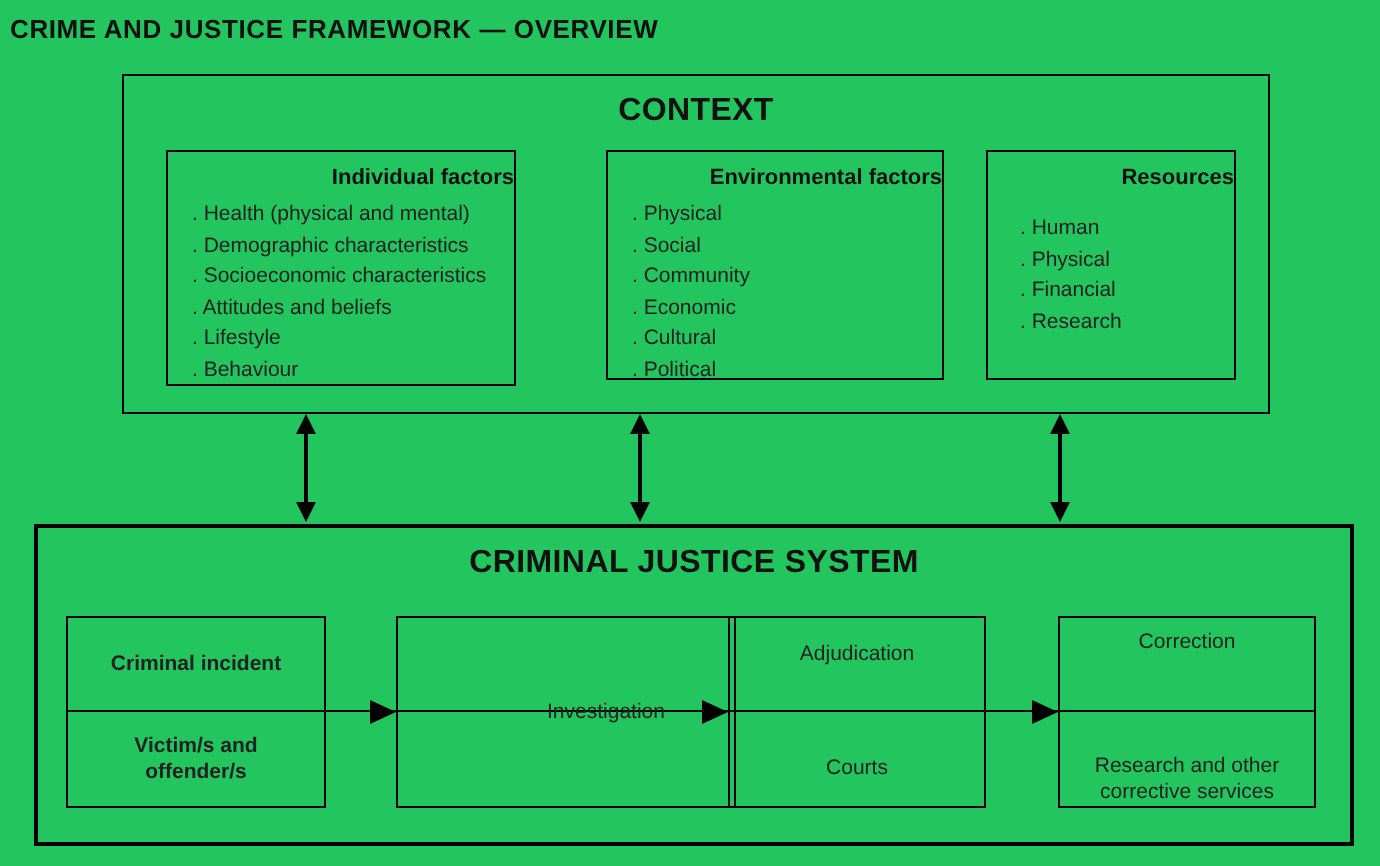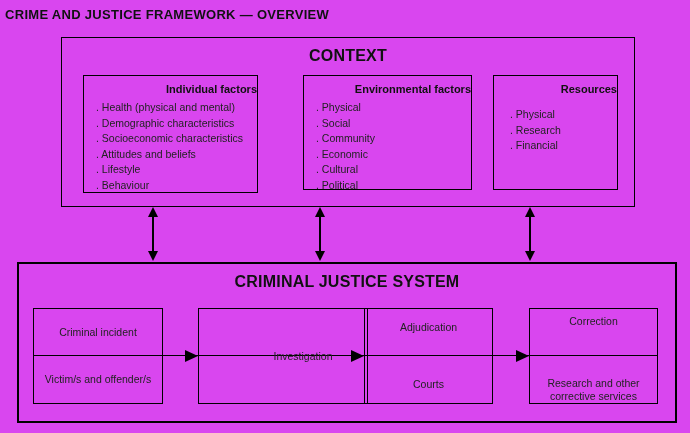--- a/index.html
+++ b/index.html
@@ -3,21 +3,21 @@
 <meta charset="utf-8">
 <style>
   html,body { margin:0; padding:0; }
   body {
     font-family: "Liberation Sans", sans-serif;
     background:#e3e8d0;
   }
   #page {
     position:relative;
     width:690px; height:433px;
-    background:#d946ef;
+    background:#22c55e;
     overflow:hidden;
     color:#111;
   }
   .ttl {
     position:absolute; left:5px; top:7px;
     font-size:13px; font-weight:bold; letter-spacing:0.3px;
     color:#111;
   }
   .box { position:absolute; border:1px solid #000; background:transparent; }
   .outer-ctx { left:61px; top:37px; width:572px; height:168px; }
@@ -71,21 +71,21 @@
     border-top:6px solid transparent; border-bottom:6px solid transparent;
     border-left:13px solid #000;
   }
   .fh1 { left:185px; } .fh2 { left:351px; } .fh3 { left:516px; }
   
   .stage {
     position:absolute; top:308px; height:94px;
     border:1px solid #000;
     display:flex; flex-direction:column;
   }
-  .s1 { left:33px;  width:128px; }
+  .s1 { left:33px;  width:128px;font-weight:bold; }
   .s2 { left:198px; width:128px;padding-left:40px; }
   .s3 { left:364px; width:127px;gap:20px; }
   .s4 { left:529px; width:127px;gap:44px; }
   .stage .half {
     flex:1; display:flex; align-items:center; justify-content:center;
     text-align:center; font-size:10.5px; line-height:13px; color:#222;
     padding:0 8px;
   }
 </style>
 </head>
@@ -118,23 +118,24 @@
         <li>Community</li>
         <li>Economic</li>
         <li>Cultural</li>
         <li>Political</li>
       </ul>
     </div>
 
     <div class="group g3">
       <div class="group-h">Resources</div>
       <ul class="group-list">
+        <li>Human</li>
         <li>Physical</li>
+        <li>Financial</li>
         <li>Research</li>
-        <li>Financial</li>
       </ul>
     </div>
   </div>
 
   <div class="varrow va1">
     <div class="head-up"></div>
     <div class="shaft"></div>
     <div class="head-down"></div>
   </div>
   <div class="varrow va2">

